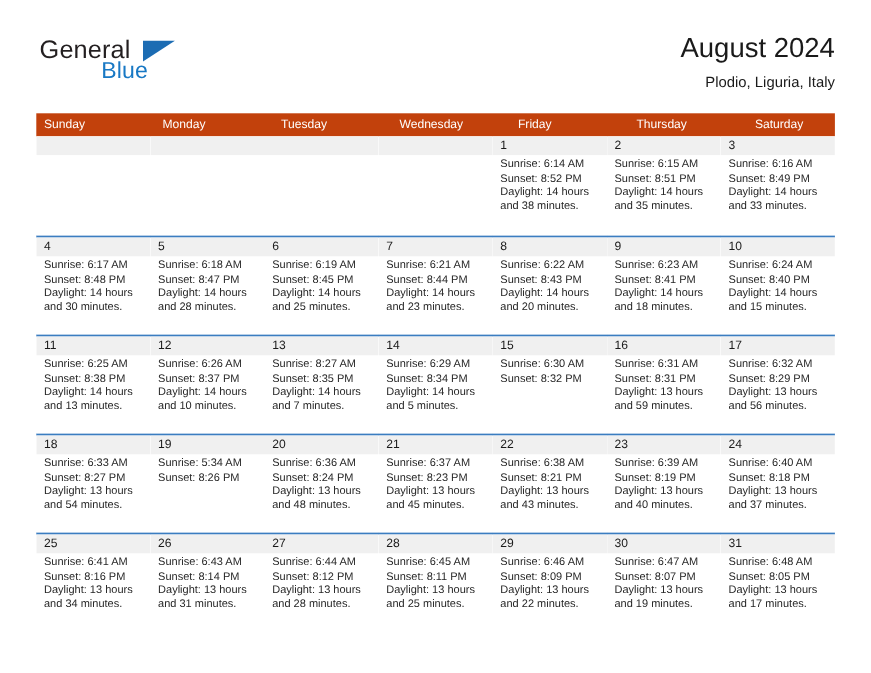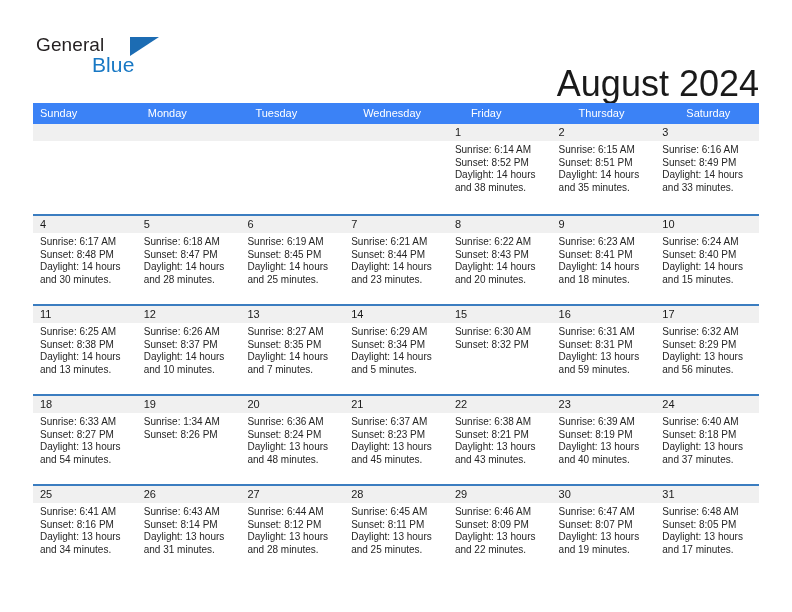--- a/index.html
+++ b/index.html
@@ -35,21 +35,21 @@
     position: absolute;
     left: 0;
     top: 6px;
     width: 220px;
     height: 56px;
   }
   .brand-general {
     position: absolute;
     left: 3px;
     top: 0px;
-    font-size: 19px;
+    font-size: 23px;
     line-height: 22px;
     letter-spacing: 0.1px;
     color: #231f20;
     font-family: "Liberation Sans", sans-serif;
   }
   .brand-triangle {
     position: absolute;
     left: 97px;
     top: 3px;
     width: 0;
@@ -68,47 +68,46 @@
     font-family: "Liberation Sans", sans-serif;
   }
 
   .title-block {
     position: absolute;
     right: 0;
     top: 0;
     text-align: right;
   }
   .cal-title {
-    font-size: 36px;
+    font-size: 25px;
     line-height: 32px;
     color: #1a1a1a;
     font-weight: normal;
     white-space: nowrap;
-    margin-top: 40px;
   }
   .cal-subtitle {
     margin-top: 6px;
     font-size: 13.5px;
     line-height: 17px;
     color: #1a1a1a;
     white-space: nowrap;
   }
 
   
   .calendar {
     position: absolute;
     left: 33px;
     top: 103px;
     width: 726px;
   }
 
   .weekday-row {
     display: flex;
     width: 100%;
-    background: #3b82f6;
+    background: #c2410c;
     height: 21px;
     gap: 28px;
   }
   .weekday {
     flex: 1 1 0;
     min-width: 0;
     color: #ffffff;
     font-size: 11px;
     line-height: 21px;
     padding-left: 7px;
@@ -353,21 +352,21 @@
             <div class="day-number">18</div>
             <div class="day-info">
               <div class="info-line">Sunrise: 6:33 AM</div>
               <div class="info-line">Sunset: 8:27 PM</div>
               <div class="info-line wrap">Daylight: 13 hours and 54 minutes.</div>
             </div>
           </div>
           <div class="day-cell">
             <div class="day-number">19</div>
             <div class="day-info">
-              <div class="info-line">Sunrise: 1:34 AM</div>
+              <div class="info-line">Sunrise: 5:34 AM</div>
               <div class="info-line">Sunset: 8:26 PM</div>
             </div>
           </div>
           <div class="day-cell">
             <div class="day-number">20</div>
             <div class="day-info">
               <div class="info-line">Sunrise: 6:36 AM</div>
               <div class="info-line">Sunset: 8:24 PM</div>
               <div class="info-line wrap">Daylight: 13 hours and 48 minutes.</div>
             </div>

